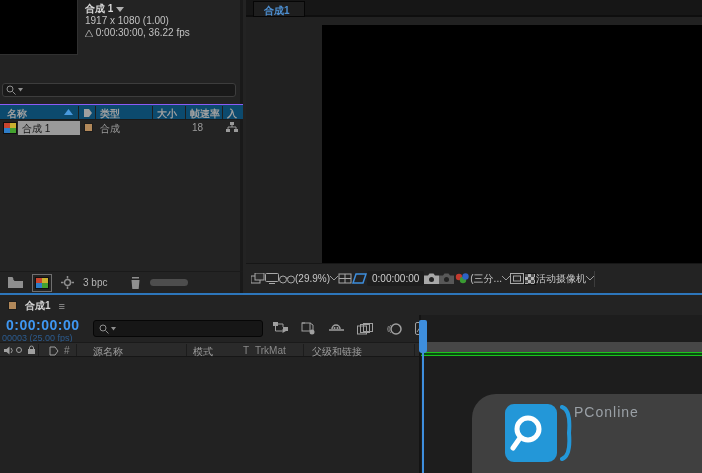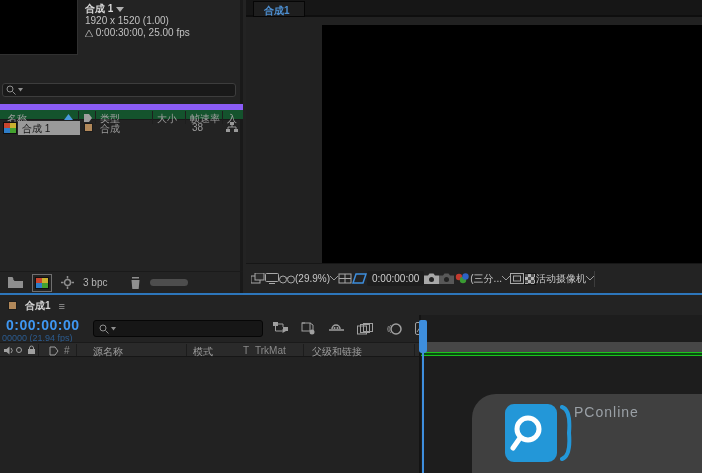--- a/index.html
+++ b/index.html
@@ -10,21 +10,21 @@
   .abs { position:absolute; }
   .icon { display:inline-block; vertical-align:middle; line-height:0; }
   .vdiv { width:1px; background:#3c3c3c; }
 
   
   #project { left:0; top:0; width:243px; height:293px; background:#232323; border-right:3px solid #191919; }
   #proj-thumb { left:0; top:0; width:78px; height:55px; background:#000; border-right:1px solid #303030; border-bottom:1px solid #303030; }
   #proj-info { left:85px; top:3px; line-height:12px; color:#c2c2c2; }
   #proj-title { font-weight:bold; color:#d8d8d8; }
   #proj-search { left:2px; top:83px; width:234px; height:14px; background:#191919; border:1px solid #3d3d3d; border-radius:3px; display:flex; align-items:center; padding-left:3px; gap:2px; }
-  #proj-table-head { left:0; top:104px; width:243px; height:16px; background:#14532d; border-top:6px solid #8b5cf6; border-bottom:1px solid #1a1a1a; color:#9f9f9f; }
+  #proj-table-head { left:0; top:104px; width:243px; height:16px; background:#0c4a6e; border-top:1px solid #8b5cf6; border-bottom:1px solid #1a1a1a; color:#9f9f9f;font-weight:bold; }
   .ph-label { position:absolute; top:2px; }
   .ph-sep { position:absolute; top:1px; width:1px; height:13px; background:#1e1e1e; }
   #proj-row { left:0; top:121px; width:243px; height:15px; }
   #proj-row-name { position:absolute; left:18px; top:0; width:62px; height:14px; background:#9a9a9a; color:#161616; padding:1px 0 0 4px; }
   .comp-mini { display:grid; grid-template-columns:6px 6px; grid-template-rows:5px 5px; border:1px solid #101010; }
   .comp-mini i:nth-child(1){background:#c9452f;} .comp-mini i:nth-child(2){background:#c9b02f;}
   .comp-mini i:nth-child(3){background:#2f7ec9;} .comp-mini i:nth-child(4){background:#44a22f;}
   #proj-footer { left:0; top:271px; width:243px; height:22px; border-top:1px solid #1a1a1a; display:flex; align-items:center; gap:9px; padding-left:8px; color:#b5b5b5; }
   #proj-scroll-thumb { width:38px; height:7px; border-radius:4px; background:#4d4d4d; }
 
@@ -74,26 +74,26 @@
 
   <div id="project" class="abs">
     <div id="proj-thumb" class="abs"></div>
     <div id="proj-info" class="abs">
       <div>
         <span id="proj-title">合成 1</span>
         <span class="icon"><svg width="8" height="6">
               <polygon points="0,1 8,1 4,6" fill="#b0b0b0"></polygon>
             </svg></span>
       </div>
-      <div>1920 x 1520 (1.00)</div>
+      <div>1917 x 1080 (1.00)</div>
       <div>
         <span class="icon"><svg width="8" height="7">
               <polygon points="4,0 8,7 0,7" fill="none" stroke="#9a9a9a" stroke-width="1"></polygon>
             </svg></span>
-        <span>0:00:30:00, 25.00 fps</span>
+        <span>0:00:30:00, 36.22 fps</span>
       </div>
     </div>
 
     <div id="proj-search" class="abs">
       <span class="icon"><svg width="10" height="10">
             <circle cx="4" cy="4" r="3" fill="none" stroke="#8f8f8f"></circle>
             <line x1="6.5" y1="6.5" x2="9.5" y2="9.5" stroke="#8f8f8f"></line>
           </svg></span>
       <span class="icon"><svg width="5" height="4">
             <polygon points="0,0 5,0 2.5,3.5" fill="#8f8f8f"></polygon>
@@ -122,21 +122,21 @@
     <div id="proj-row" class="abs">
       <span class="comp-mini abs" style="left:3px;top:1px">
           <i></i>
           <i></i>
           <i></i>
           <i></i>
         </span>
       <span id="proj-row-name">合成 1</span>
       <span class="abs" style="left:84px;top:2px;width:9px;height:9px;background:#b1885a;border:1px solid #1c1c1c"></span>
       <span class="abs" style="left:100px;top:1px;color:#9a9a9a">合成</span>
-      <span class="abs" style="left:192px;top:1px;color:#9a9a9a">38</span>
+      <span class="abs" style="left:192px;top:1px;color:#9a9a9a">18</span>
       <span class="icon abs" style="left:226px;top:1px"><svg width="12" height="11">
             <rect x="4" y="0" width="4" height="3" fill="#9a9a9a"></rect>
             <rect x="0" y="7" width="4" height="3" fill="#9a9a9a"></rect>
             <rect x="8" y="7" width="4" height="3" fill="#9a9a9a"></rect>
             <path d="M6 3 v2 M2 7 v-2 h8 v2" stroke="#9a9a9a" fill="none"></path>
           </svg></span>
     </div>
 
     <div id="proj-footer" class="abs">
       <span class="icon"><svg width="15" height="11">
@@ -235,21 +235,21 @@
   <div id="tl-topline" class="abs"></div>
   <div id="timeline" class="abs"></div>
 
   <div id="tl-tabrow" class="abs">
     <span style="width:9px;height:9px;background:#b1885a;border:1px solid #1c1c1c"></span>
     <span id="tl-tab-label">合成1</span>
     <span id="tl-menu">≡</span>
   </div>
 
   <div id="tl-timecode" class="abs">0:00:00:00</div>
-  <div id="tl-framecount" class="abs">00000 (21.94 fps)</div>
+  <div id="tl-framecount" class="abs">00003 (25.00 fps)</div>
 
   <div id="tl-search" class="abs">
     <span class="icon"><svg width="10" height="10">
           <circle cx="4" cy="4" r="3" fill="none" stroke="#8f8f8f"></circle>
           <line x1="6.5" y1="6.5" x2="9.5" y2="9.5" stroke="#8f8f8f"></line>
         </svg></span>
     <span class="icon"><svg width="5" height="4">
           <polygon points="0,0 5,0 2.5,3.5" fill="#8f8f8f"></polygon>
         </svg></span>
   </div>

